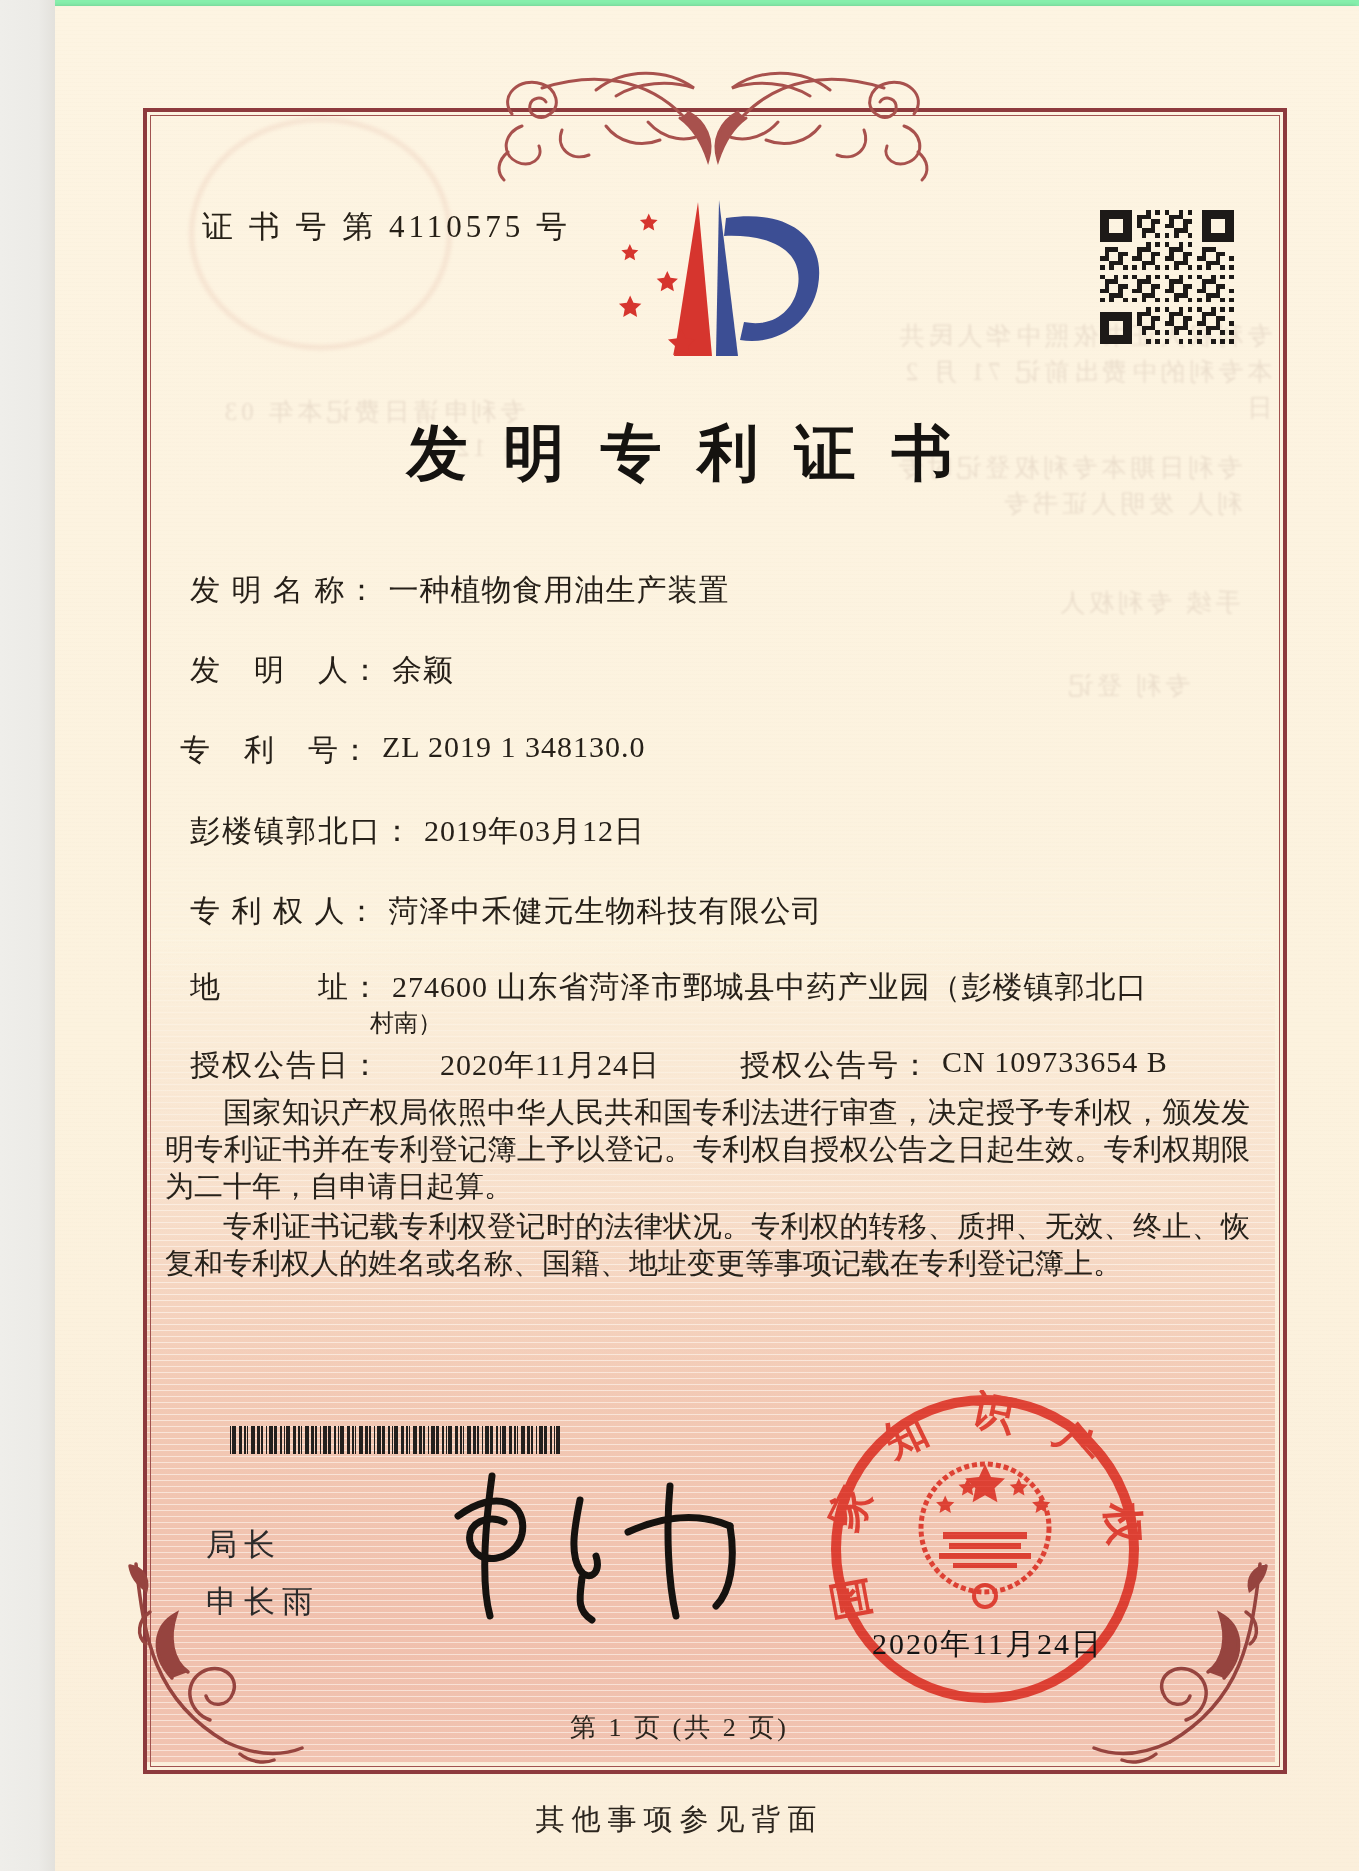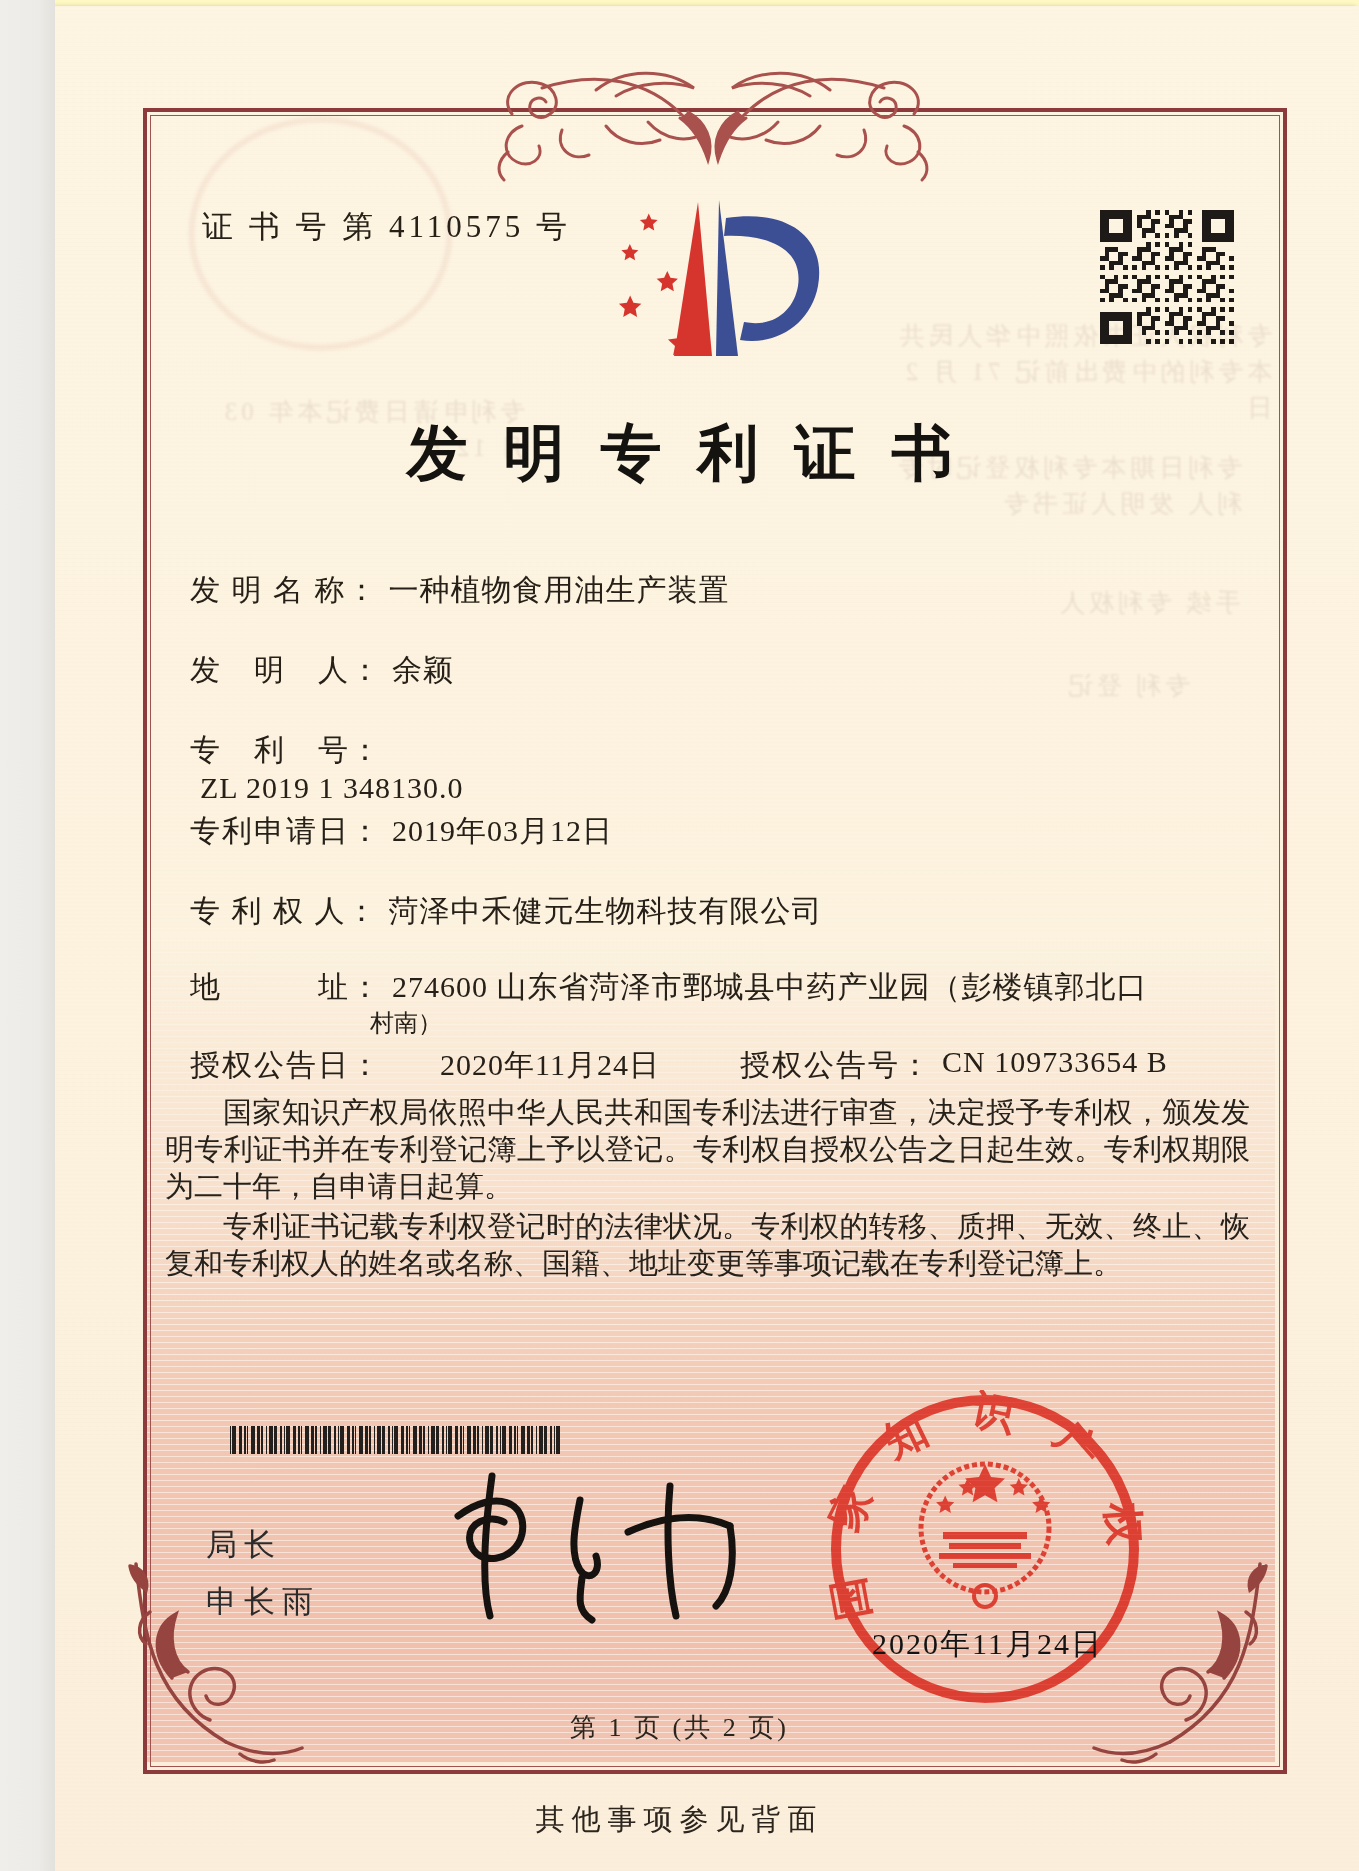--- a/index.html
+++ b/index.html
@@ -1,17 +1,17 @@
 <!DOCTYPE html>
 <html><head>
 <meta charset="utf-8">
 <style>
   html,body{margin:0;padding:0;}
   body{background:#e9e7e2;}
-  .page{position:relative;width:1359px;height:1871px;background:#fef9c3;overflow:hidden;
+  .page{position:relative;width:1359px;height:1871px;background:#86efac;overflow:hidden;
         font-family:"Liberation Serif","DejaVu Serif",serif;}
   
   .scan-strip{position:absolute;left:0;top:0;width:55px;height:100%;
               background:linear-gradient(90deg,#efeeea 0%,#ecebe7 70%,#e3e1dc 100%);}
   .paper{position:absolute;left:55px;top:6px;right:0;bottom:0;
          background:linear-gradient(180deg,#fdf4e2 0%,#fcf2de 55%,#fbefdb 100%);
          box-shadow:-3px 0 4px rgba(0,0,0,.18);}
   .paper::after{content:"";position:absolute;inset:0;pointer-events:none;opacity:.5;
          background:repeating-linear-gradient(0deg,rgba(120,90,60,.025) 0 1px,transparent 1px 4px);}
   
@@ -43,21 +43,21 @@
   
   .cert-no{position:absolute;left:202px;top:206px;font-size:31px;letter-spacing:4px;color:#262017;}
   .logo{position:absolute;left:598px;top:190px;width:240px;height:178px;}
   .qr{position:absolute;left:1100px;top:210px;width:134px;height:134px;}
   .title{position:absolute;left:0;right:0;top:413px;text-align:center;font-size:61px;font-weight:700;
          letter-spacing:36px;padding-left:36px;color:#151310;}
   
   .field{position:absolute;display:flex;font-size:30px;color:#262019;white-space:pre;}
   .field .lbl{letter-spacing:2px;}
   .field .val{margin-left:10px;letter-spacing:1px;}
-  .f1{left:190px;top:570px;} .f2{left:190px;top:650px;} .f3{left:190px;top:730px;flex-direction:column;}
+  .f1{left:190px;top:570px;} .f2{left:190px;top:650px;} .f3{left:180px;top:730px;}
   .f4{left:190px;top:811px;} .f5{left:190px;top:891px;} .f6{left:190px;top:967px;}
   .f6b{position:absolute;left:370px;top:1007px;font-size:24px;color:#262019;}
   .f7{left:190px;top:1045px;gap:48px;} .f8{left:740px;top:1045px;}
   
   .para{position:absolute;left:165px;width:1085px;font-size:29px;line-height:37px;
         text-align:justify;text-indent:58px;color:#26211a;font-family:Liberation Mono, monospace;}
   .p1{top:1096px;} .p2{top:1210px;}
   
   .barcode{position:absolute;left:230px;top:1426px;width:330px;height:28px;}
   .signer{position:absolute;left:206px;font-family:"Liberation Sans","DejaVu Sans",sans-serif;
@@ -397,21 +397,21 @@
   </div>
   <div class="field f2">
     <span class="lbl">发　明　人：</span>
     <span class="val">余颖</span>
   </div>
   <div class="field f3">
     <span class="lbl">专　利　号：</span>
     <span class="val">ZL 2019 1 348130.0</span>
   </div>
   <div class="field f4">
-    <span class="lbl">专利申请日：</span>
+    <span class="lbl">彭楼镇郭北口：</span>
     <span class="val">2019年03月12日</span>
   </div>
   <div class="field f5">
     <span class="lbl">专 利 权 人：</span>
     <span class="val">菏泽中禾健元生物科技有限公司</span>
   </div>
   <div class="field f6">
     <span class="lbl">地　　　址：</span>
     <span class="val">274600 山东省菏泽市鄄城县中药产业园（彭楼镇郭北口</span>
   </div>

